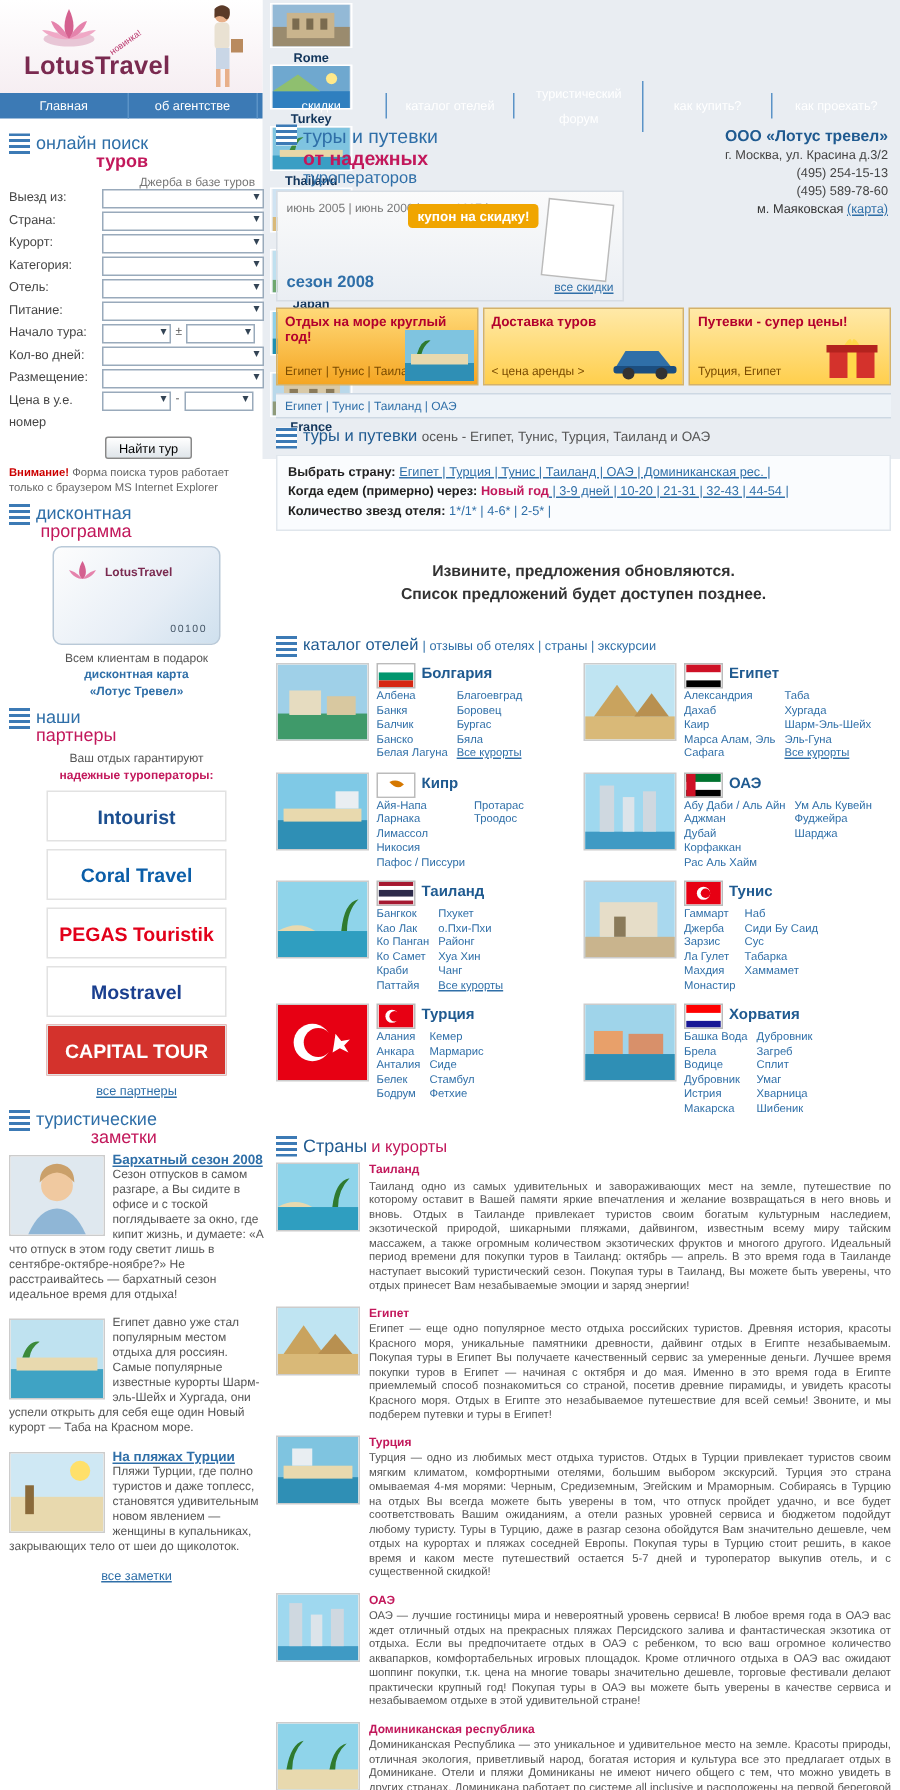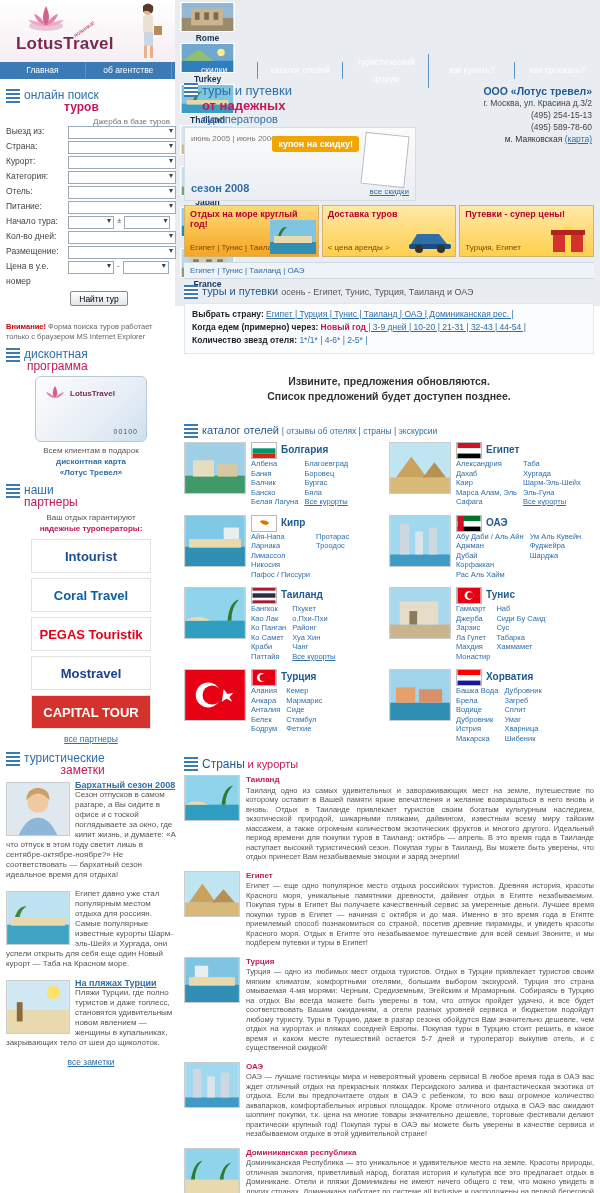--- a/index.html
+++ b/index.html
@@ -54,21 +54,21 @@
   .search-title b { color:#c2185b; }
   .subtle { font-size: 8px; color:#777; text-align:right; padding-right:6px; }
   .frow { display:flex; align-items:flex-start; margin-bottom: 2px; }
   .frow label { width: 62px; font-size: 8.5px; color:#444; }
   .frow .fld { flex:1; height: 13px; border:1px solid #9ab; background:#fff; font-size:8px; position:relative; }
   .frow .fld:after { content:"▾"; position:absolute; right:2px; top:-1px; font-size:8px; color:#345; }
   .frow .fld.half { flex: 0 0 46px; }
   .mini { font-size: 8px; color:#555; margin: 0 3px; }
   .btn-go { margin: 3px 0 0 64px; width: 58px; height: 15px; font-size:8.5px; border:1px solid #888;
             background: linear-gradient(#fff,#dfe5ea); border-radius:2px; }
-  .warn { font-size: 7.5px; color:#666; margin-top:16px; line-height:10px; }
+  .warn { font-size: 7.5px; color:#666; margin-top:4px; line-height:10px; }
   .warn b { color:#c00; }
 
   
   .card {
     width: 112px; height: 66px; margin: 4px auto 3px auto; border-radius: 6px;
     background: linear-gradient(135deg,#fdfdfd,#e7eef6 60%,#cfe0ee);
     border:1px solid #b9c9d8; position:relative;
   }
   .card .cflower { position:absolute; left:8px; top:8px; width:22px;height:16px;}
   .card .ctext { position:absolute; left:34px; top:12px; font-size:8px;color:#7a2a50;font-weight:bold;}
@@ -389,21 +389,21 @@
       </div>
 
       <div class="note">
         <svg class="nt-img" viewBox="0 0 64 54">
           <rect width="64" height="54" fill="#dfe8ef"></rect>
             <circle cx="32" cy="20" r="11" fill="#f0c9a0"></circle>
           <path d="M20 18 q12 -14 24 0 q0 -12 -12 -13 q-12 1 -12 13Z" fill="#caa06a"></path>
           <path d="M12 54 q8 -18 20 -18 q12 0 20 18Z" fill="#8fb6d6"></path>
         </svg>
         <a class="nt-title" href="#">Бархатный сезон 2008</a>
-        <div class="nt-body">Сезон отпусков в самом разгаре, а Вы сидите в офисе и с тоской поглядываете за окно, где кипит жизнь, и думаете: «А что отпуск в этом году светит лишь в сентябре-октябре-ноябре?» Не соответствовать — бархатный сезон идеальное время для отдыха!</div>
+        <div class="nt-body">Сезон отпусков в самом разгаре, а Вы сидите в офисе и с тоской поглядываете за окно, где кипит жизнь, и думаете: «А что отпуск в этом году светит лишь в сентябре-октябре-ноябре?» Не расстраивайтесь — бархатный сезон идеальное время для отдыха!</div>
         <div class="clear"></div>
       </div>
 
       <div class="note">
         <svg class="nt-img" viewBox="0 0 64 54">
           <rect width="64" height="54" fill="#bfe2f0"></rect>
             <rect y="34" width="64" height="20" fill="#3fa3c4"></rect>
           <rect x="4" y="26" width="56" height="9" fill="#e8d9ae"></rect>
           <path d="M8 26 q4 -12 12 -11 q-6 4 -7 11Z" fill="#3b8a3b"></path>
         </svg>

